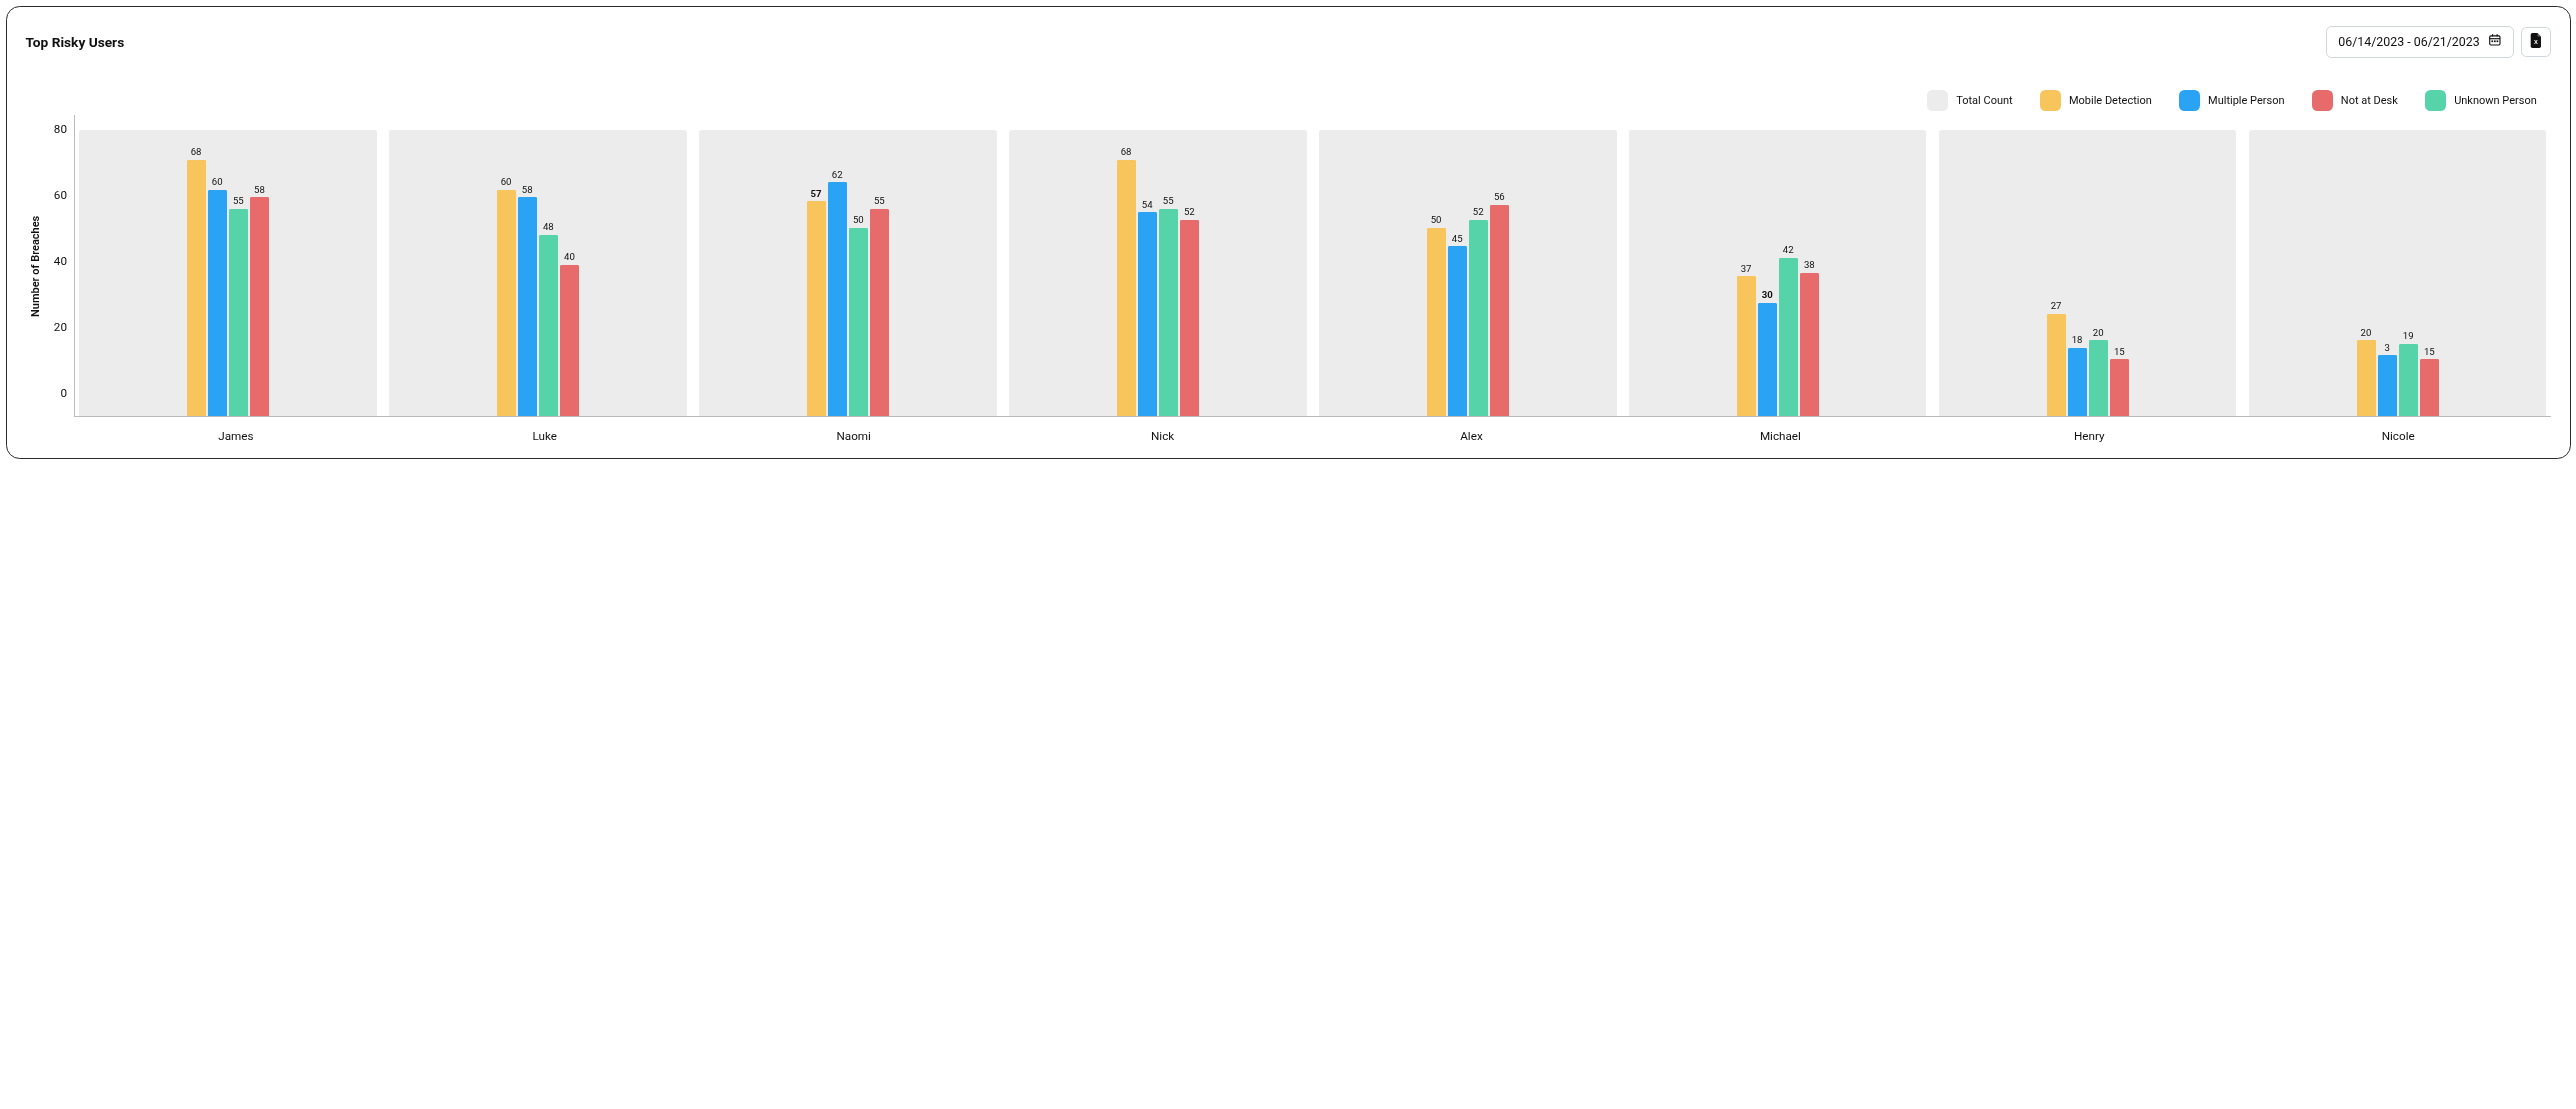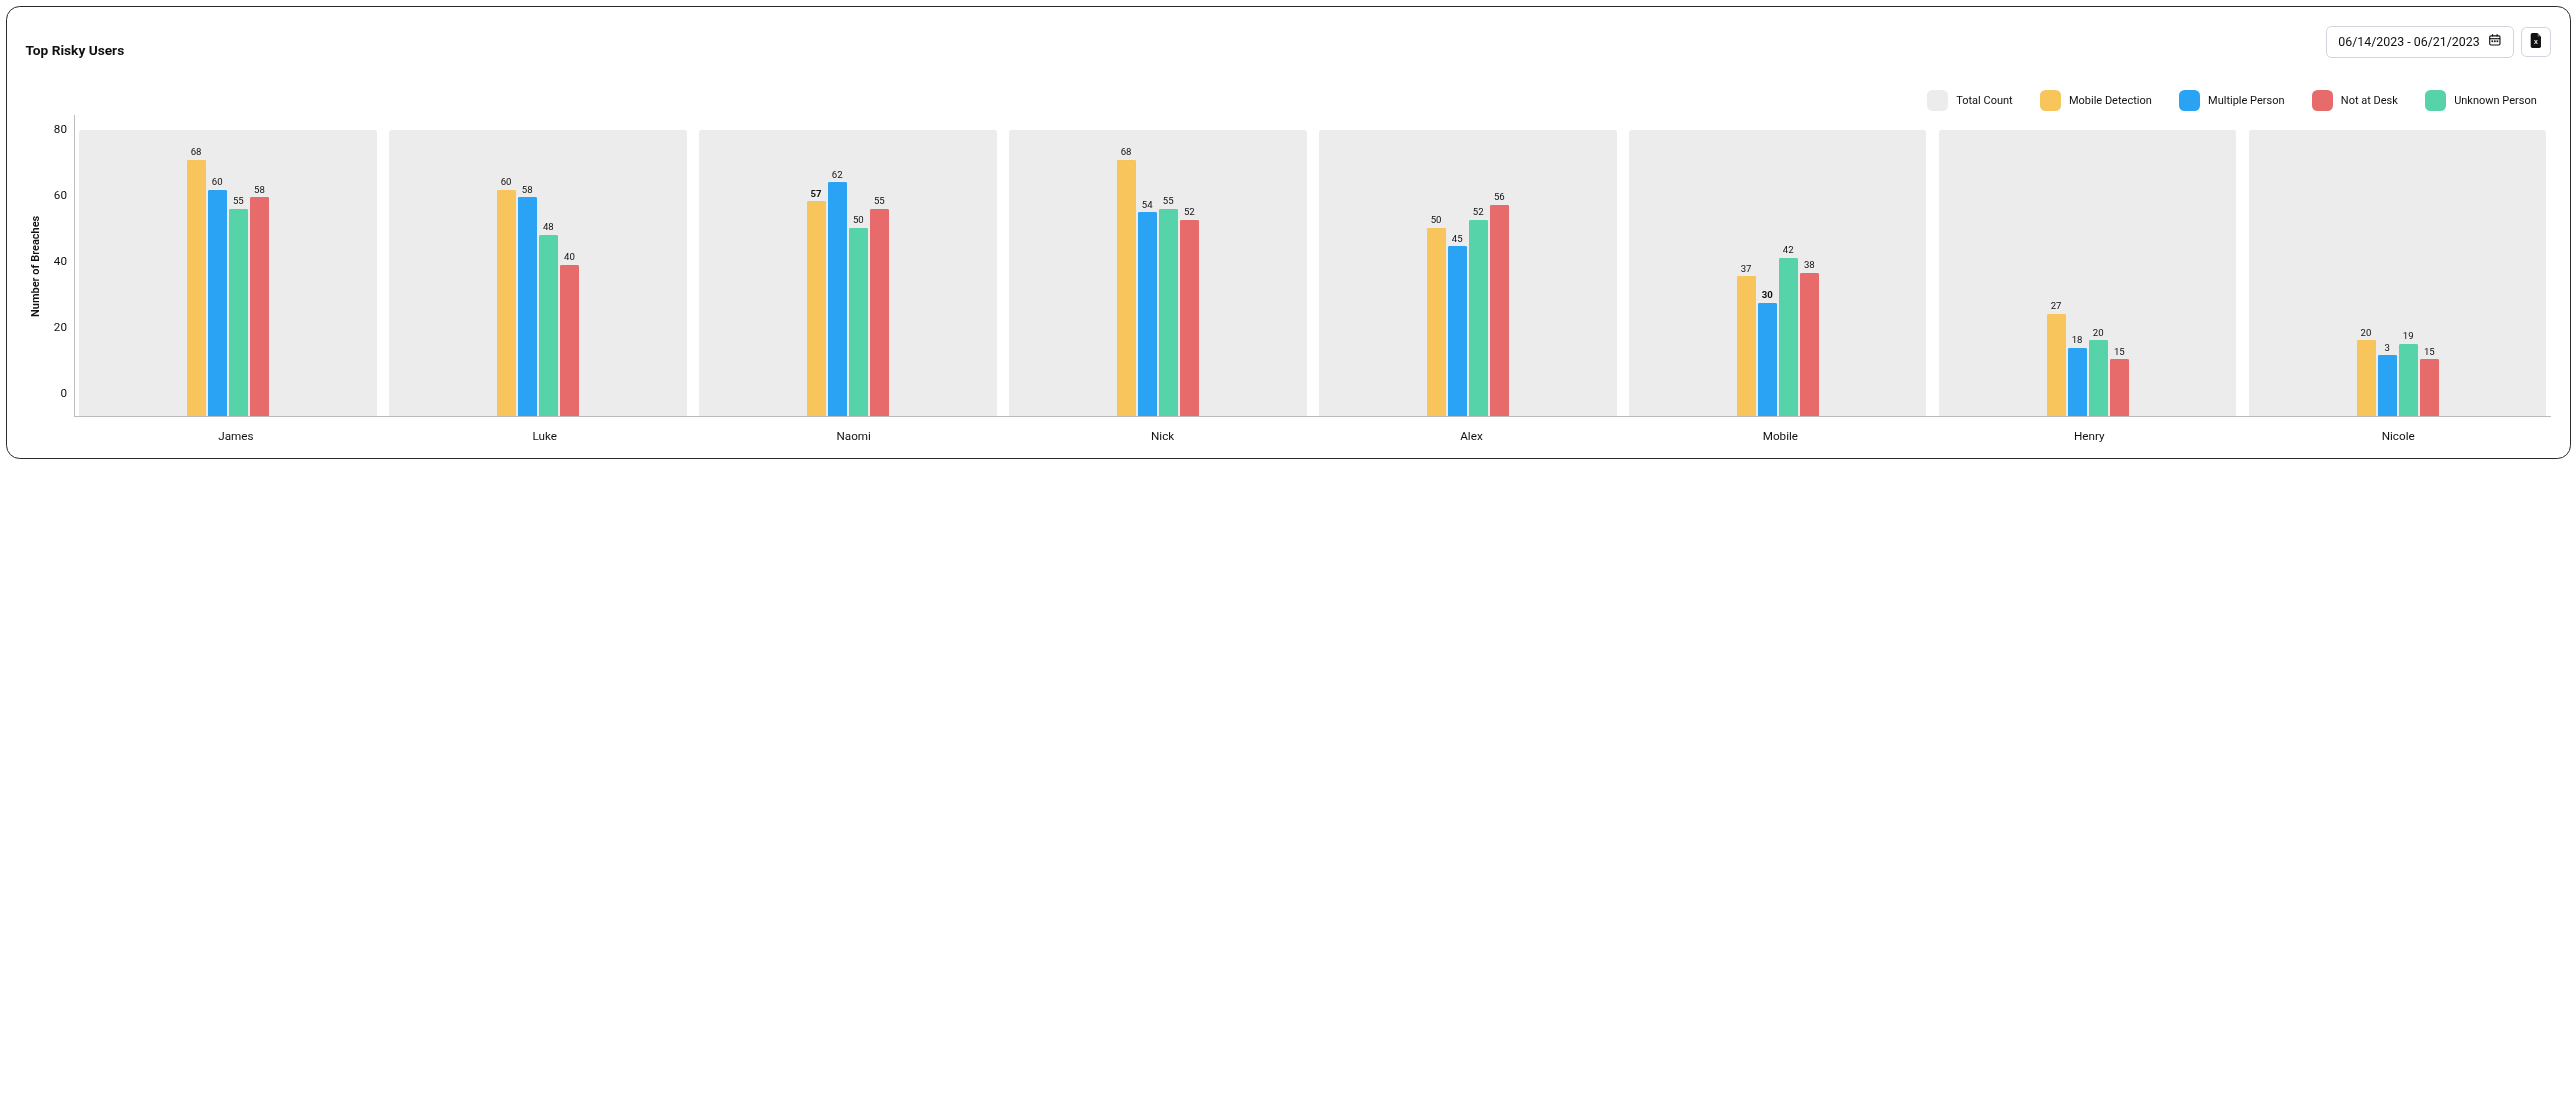--- a/index.html
+++ b/index.html
@@ -13,21 +13,21 @@
     border-radius: 13.7px;
     padding: 19px 19px 27.5px 19px;
     width: 100%;
     height: 453px;
     position: relative;
     background: #fff;
   }
   .card-header {
     display: flex;
     justify-content: space-between;
-    align-items: flex-end;
+    align-items: center;
   }
   .title {
     font-size: 13.7px;
     font-weight: 700;
     color: #111;
   }
   .header-controls {
     display: flex;
     gap: 6.9px;
     align-items: center;
@@ -369,19 +369,19 @@
         </div>
       </div>
   </div>
 
   <div class="xaxis" id="xaxis">
       <div class="xlabel">James</div>
       <div class="xlabel">Luke</div>
       <div class="xlabel">Naomi</div>
       <div class="xlabel">Nick</div>
       <div class="xlabel">Alex</div>
-      <div class="xlabel">Mobile</div>
+      <div class="xlabel">Michael</div>
       <div class="xlabel">Henry</div>
       <div class="xlabel">Nicole</div>
     </div>
 
 </div>
 
 
 </body></html>

